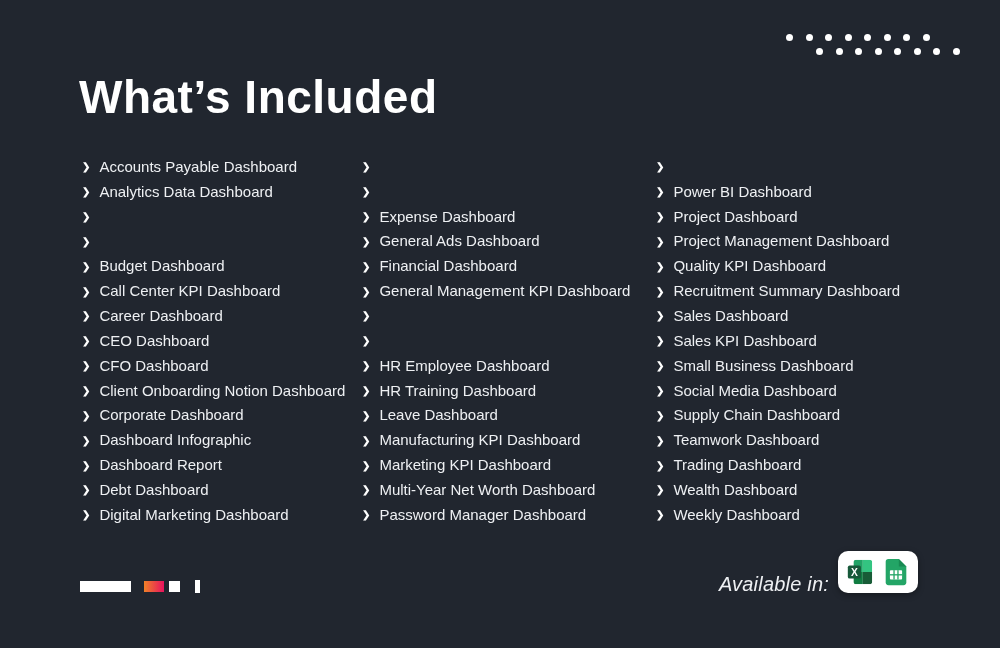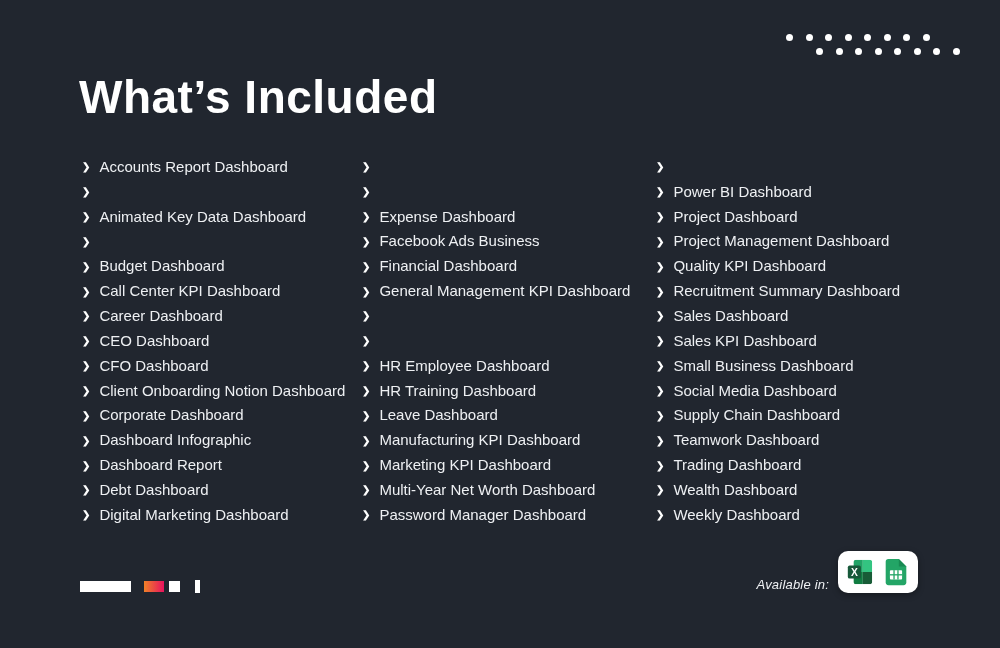--- a/index.html
+++ b/index.html
@@ -51,21 +51,21 @@
   .bar-grad{left:144px;width:20px;background:linear-gradient(90deg,var(--grad-start),var(--grad-end));}
   .bar-square{left:169px;width:11px;}
   .bar-tiny{left:195px;top:580px;width:5px;height:13px;}
 
   
   .available{
     position:absolute;right:82px;top:551px;height:42px;
     display:flex;align-items:center;gap:9px;
   }
   .available-label{
-    font-size:13px;font-style:italic;color:var(--text);letter-spacing:0.2px;margin-top:24px;
+    font-size:20px;font-style:italic;color:var(--text);letter-spacing:0.2px;margin-top:24px;
   }
   .app-card{
     width:80px;height:42px;background:var(--white);border-radius:10px;
     display:flex;align-items:center;justify-content:center;gap:6px;
     box-shadow:0 2px 6px rgba(0,0,0,0.35);
   }
   .app-card svg{display:block;}
 </style>
 </head>
 <body>
@@ -91,28 +91,28 @@
       <i></i>
       <i></i>
       <i></i>
       <i></i>
       <i></i>
     </div>
 
   <div class="col col-0">
       <div class="item">
         <span class="chev">❯</span>
-        <span>Accounts Report Dashboard</span>
-      </div>
-      <div class="item">
-        <span class="chev">❯</span>
-      </div>
-      <div class="item">
-        <span class="chev">❯</span>
-        <span>Animated Key Data Dashboard</span>
+        <span>Accounts Payable Dashboard</span>
+      </div>
+      <div class="item">
+        <span class="chev">❯</span>
+        <span>Analytics Data Dashboard</span>
+      </div>
+      <div class="item">
+        <span class="chev">❯</span>
       </div>
       <div class="item">
         <span class="chev">❯</span>
       </div>
       <div class="item">
         <span class="chev">❯</span>
         <span>Budget Dashboard</span>
       </div>
       <div class="item">
         <span class="chev">❯</span>
@@ -161,21 +161,21 @@
       </div>
       <div class="item">
         <span class="chev">❯</span>
       </div>
       <div class="item">
         <span class="chev">❯</span>
         <span>Expense Dashboard</span>
       </div>
       <div class="item">
         <span class="chev">❯</span>
-        <span>Facebook Ads Business</span>
+        <span>General Ads Dashboard</span>
       </div>
       <div class="item">
         <span class="chev">❯</span>
         <span>Financial Dashboard</span>
       </div>
       <div class="item">
         <span class="chev">❯</span>
         <span>General Management KPI Dashboard</span>
       </div>
       <div class="item">

